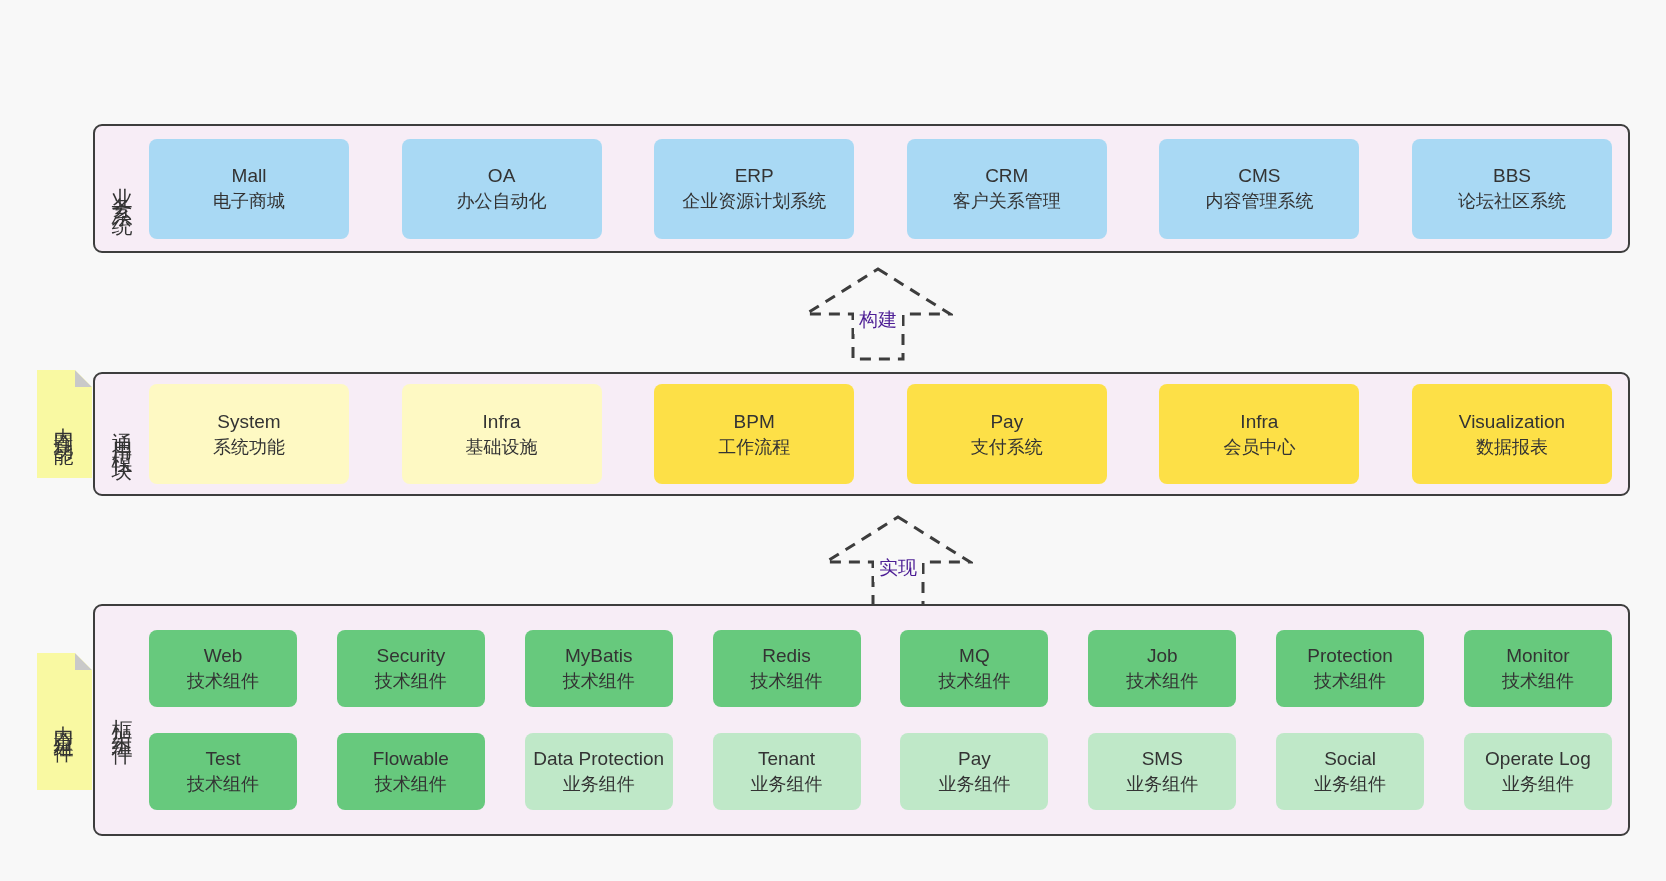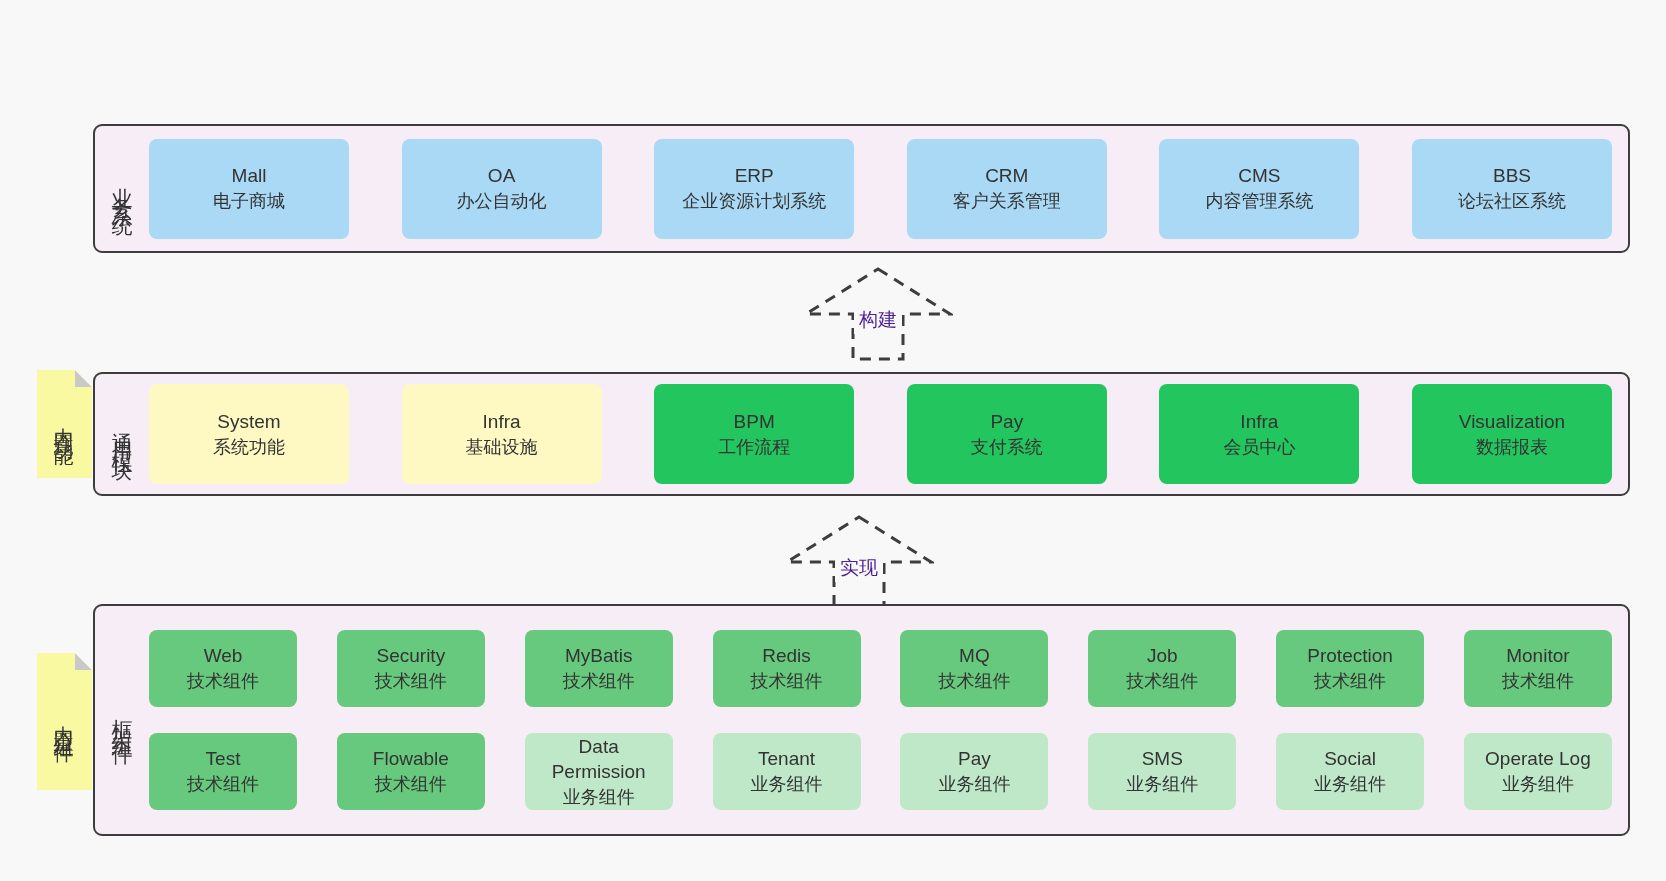--- a/index.html
+++ b/index.html
@@ -36,28 +36,28 @@
     border-radius:8px; display:flex; flex-direction:column;
     align-items:center; justify-content:center; text-align:center;
     padding:4px 6px;
   }
   .band1 .box, .band2 .box { width:200px; height:100px; }
   .band3 .box { width:148px; height:77px; }
   .box-title { font-size:19px; line-height:25px; }
   .box-sub   { font-size:18px; line-height:26px; }
   .blue  { background:#a9d9f4; }
   .red   { background:#fef9c3; }
-  .pink  { background:#22c55e; }
+  .pink  { background:#fde047; }
   .green { background:#67c97d; }
   .lgreen{ background:#bfe8c8; }
 
   
   .arrow { position:absolute; width:150px; height:96px; }
   .arrow1 { left:803px; top:266px; }
-  .arrow2 { left:784px; top:514px;text-decoration:underline; }
+  .arrow2 { left:823px; top:514px;text-decoration:underline; }
   .arrow svg { position:absolute; inset:0; }
   .arrow-label {
     position:absolute; left:50%; top:40px; transform:translateX(-50%);
     background:#f8f8f8; padding:1px 5px; font-size:19px; color:#4c1d95; white-space:nowrap;
   }
 
   
   .note {
     position:absolute; left:37px; width:55px; background:#f9f9a2;
     clip-path:polygon(0 0, calc(100% - 17px) 0, 100% 17px, 100% 100%, 0 100%);
@@ -196,21 +196,21 @@
       <div class="box-row">
         <div class="box green">
           <div class="box-title">Test</div>
           <div class="box-sub">技术组件</div>
         </div>
         <div class="box green">
           <div class="box-title">Flowable</div>
           <div class="box-sub">技术组件</div>
         </div>
         <div class="box lgreen">
-          <div class="box-title">Data Permission</div>
+          <div class="box-title">Data Protection</div>
           <div class="box-sub">业务组件</div>
         </div>
         <div class="box lgreen">
           <div class="box-title">Tenant</div>
           <div class="box-sub">业务组件</div>
         </div>
         <div class="box lgreen">
           <div class="box-title">Pay</div>
           <div class="box-sub">业务组件</div>
         </div>

